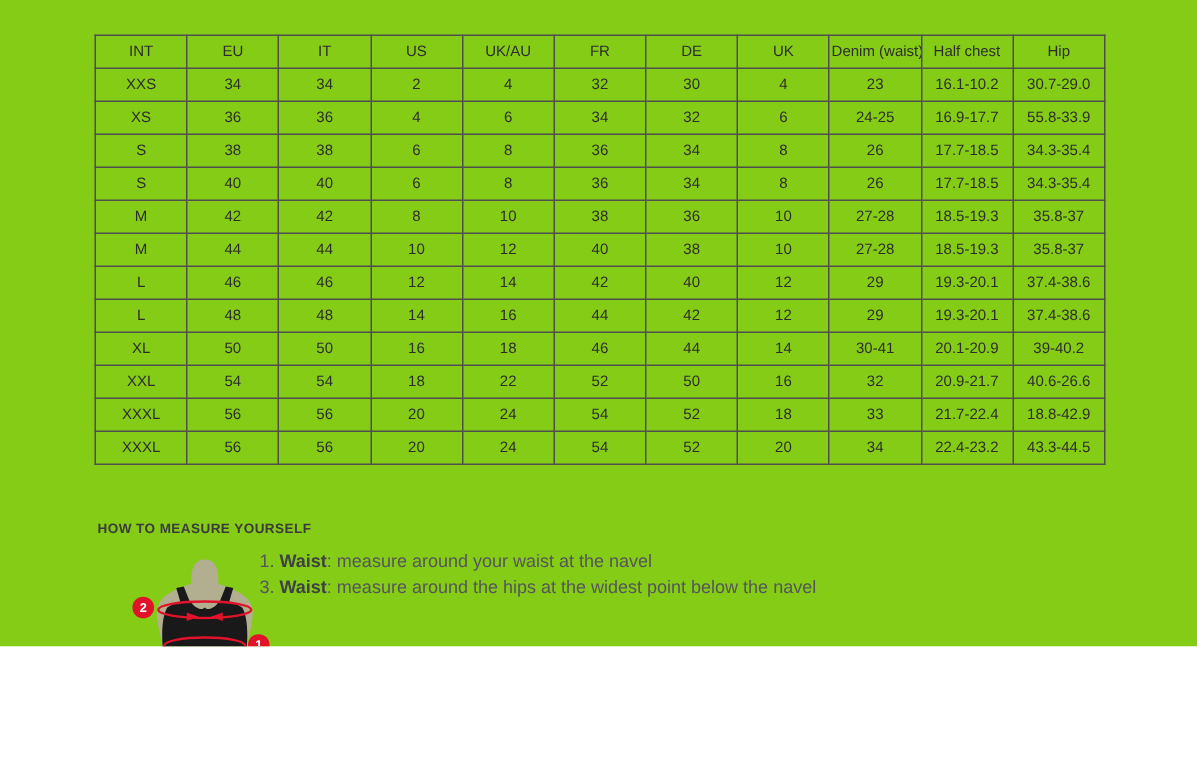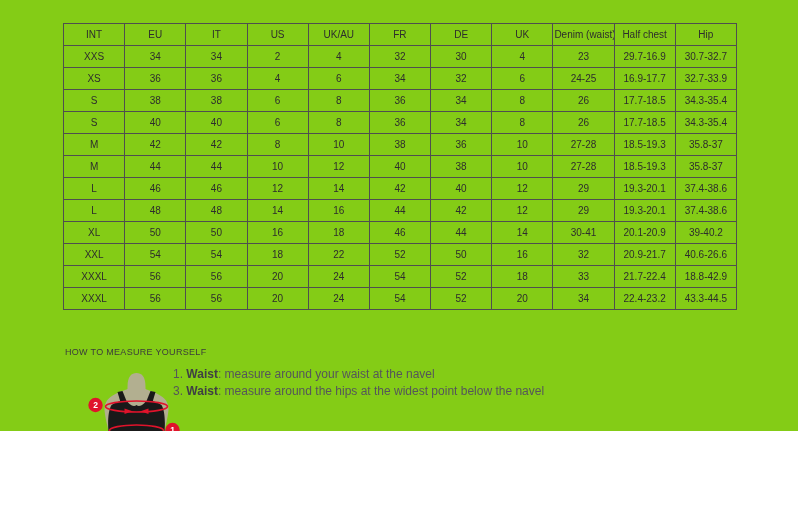--- a/index.html
+++ b/index.html
@@ -34,21 +34,21 @@
     white-space: nowrap;
     overflow: hidden;
   }
 
   
   .measure-title {
     position: absolute;
     left: 65px;
     top: 347px;
     font-size: 9px;
-    font-weight: normal;
+    font-weight: bold;
     letter-spacing: 0.3px;
     color: #3b3b3b;
   }
   ol.measure-steps {
     position: absolute;
     left: 173px;
     top: 366px;
     margin: 0;
     padding: 0;
     list-style: none;
@@ -98,35 +98,35 @@
         <tr>
           <td>XXS</td>
           <td>34</td>
           <td>34</td>
           <td>2</td>
           <td>4</td>
           <td>32</td>
           <td>30</td>
           <td>4</td>
           <td>23</td>
-          <td>29.7-16.9</td>
-          <td>30.7-32.7</td>
+          <td>16.1-10.2</td>
+          <td>30.7-29.0</td>
         </tr>
         <tr>
           <td>XS</td>
           <td>36</td>
           <td>36</td>
           <td>4</td>
           <td>6</td>
           <td>34</td>
           <td>32</td>
           <td>6</td>
           <td>24-25</td>
           <td>16.9-17.7</td>
-          <td>32.7-33.9</td>
+          <td>55.8-33.9</td>
         </tr>
         <tr>
           <td>S</td>
           <td>38</td>
           <td>38</td>
           <td>6</td>
           <td>8</td>
           <td>36</td>
           <td>34</td>
           <td>8</td>

